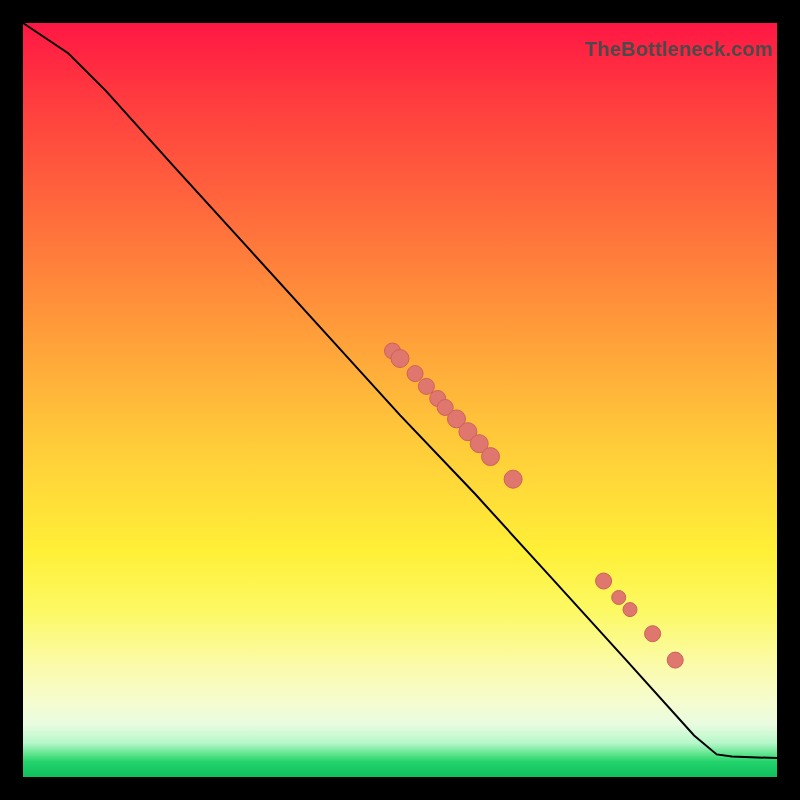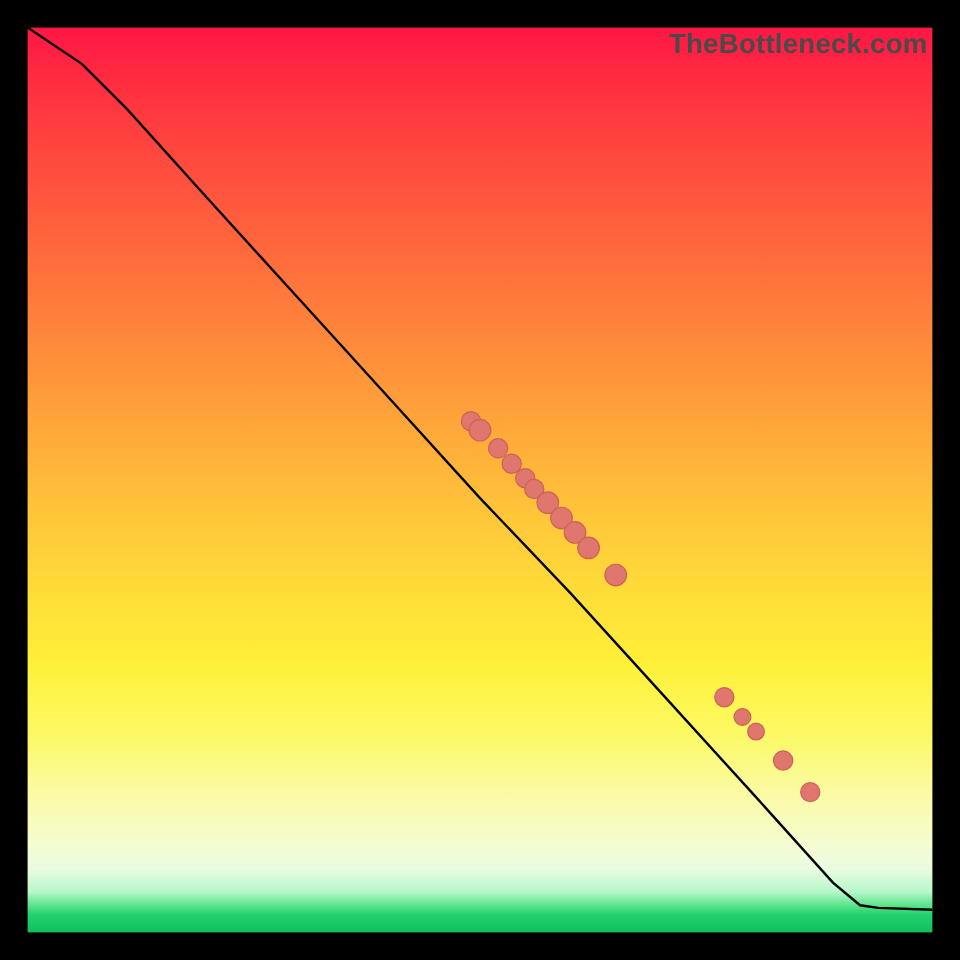--- a/index.html
+++ b/index.html
@@ -30,25 +30,25 @@
       #f5fccf 90%,
       #e9fce0 93%,
       #b6f7c9 95.5%,
       #5ce48b 97%,
       #22d36b 98%,
       #0fbf5d 100%
     );
   }
   .watermark {
     position: absolute;
-    top: 0px;
+    top: 15px;
     right: 4px;
     font-family: Arial, Helvetica, sans-serif;
     font-weight: 600;
-    font-size: 23px;
+    font-size: 20px;
     color: #4a4a4a;
     letter-spacing: 0.2px;
     user-select: none;
   }
   svg.curve {
     position: absolute;
     left: 0; top: 0;
     width: 754px; height: 754px;
     overflow: visible;
   }

